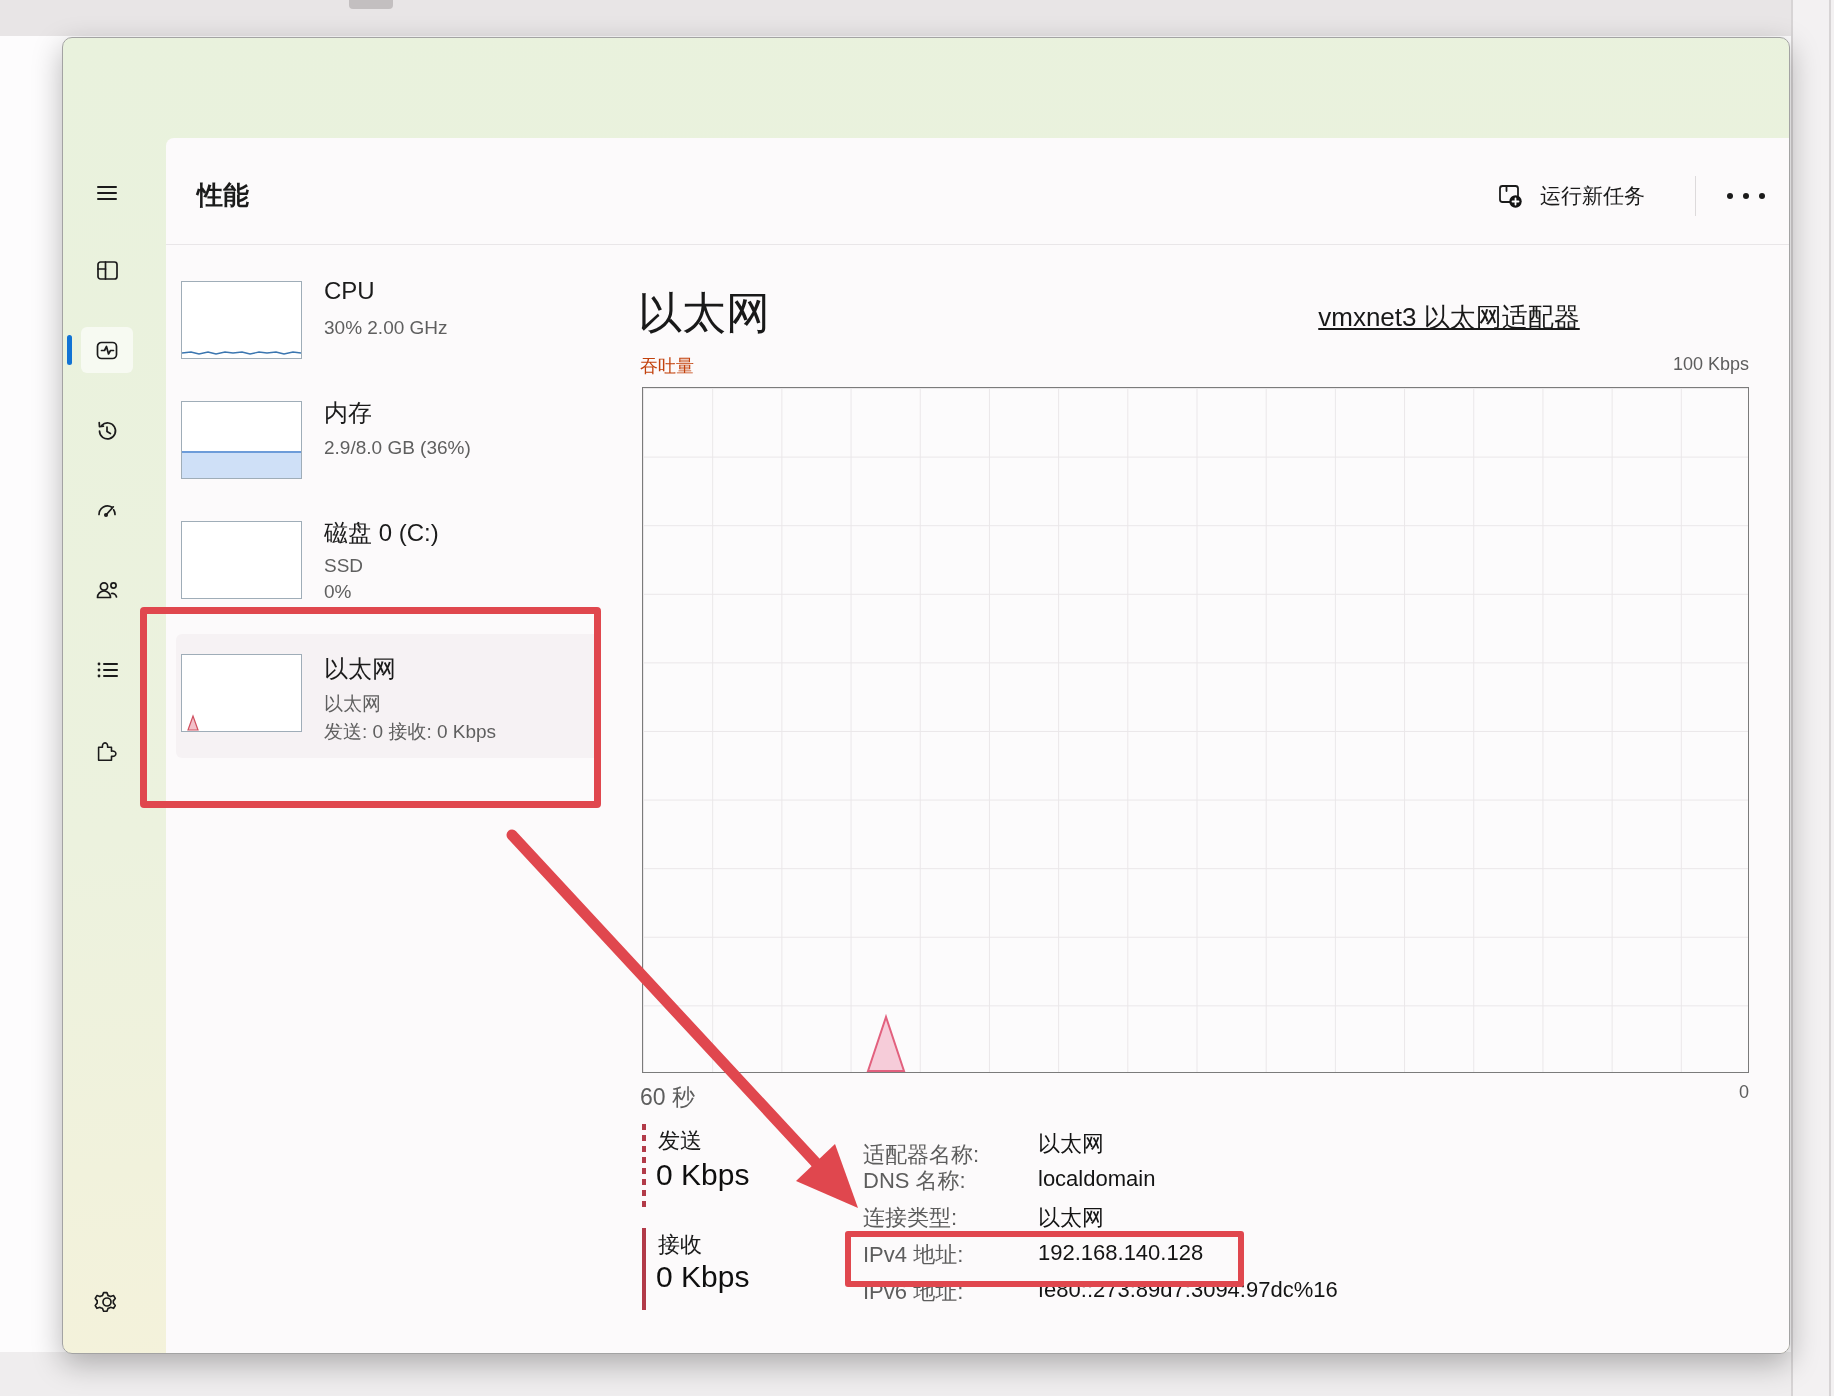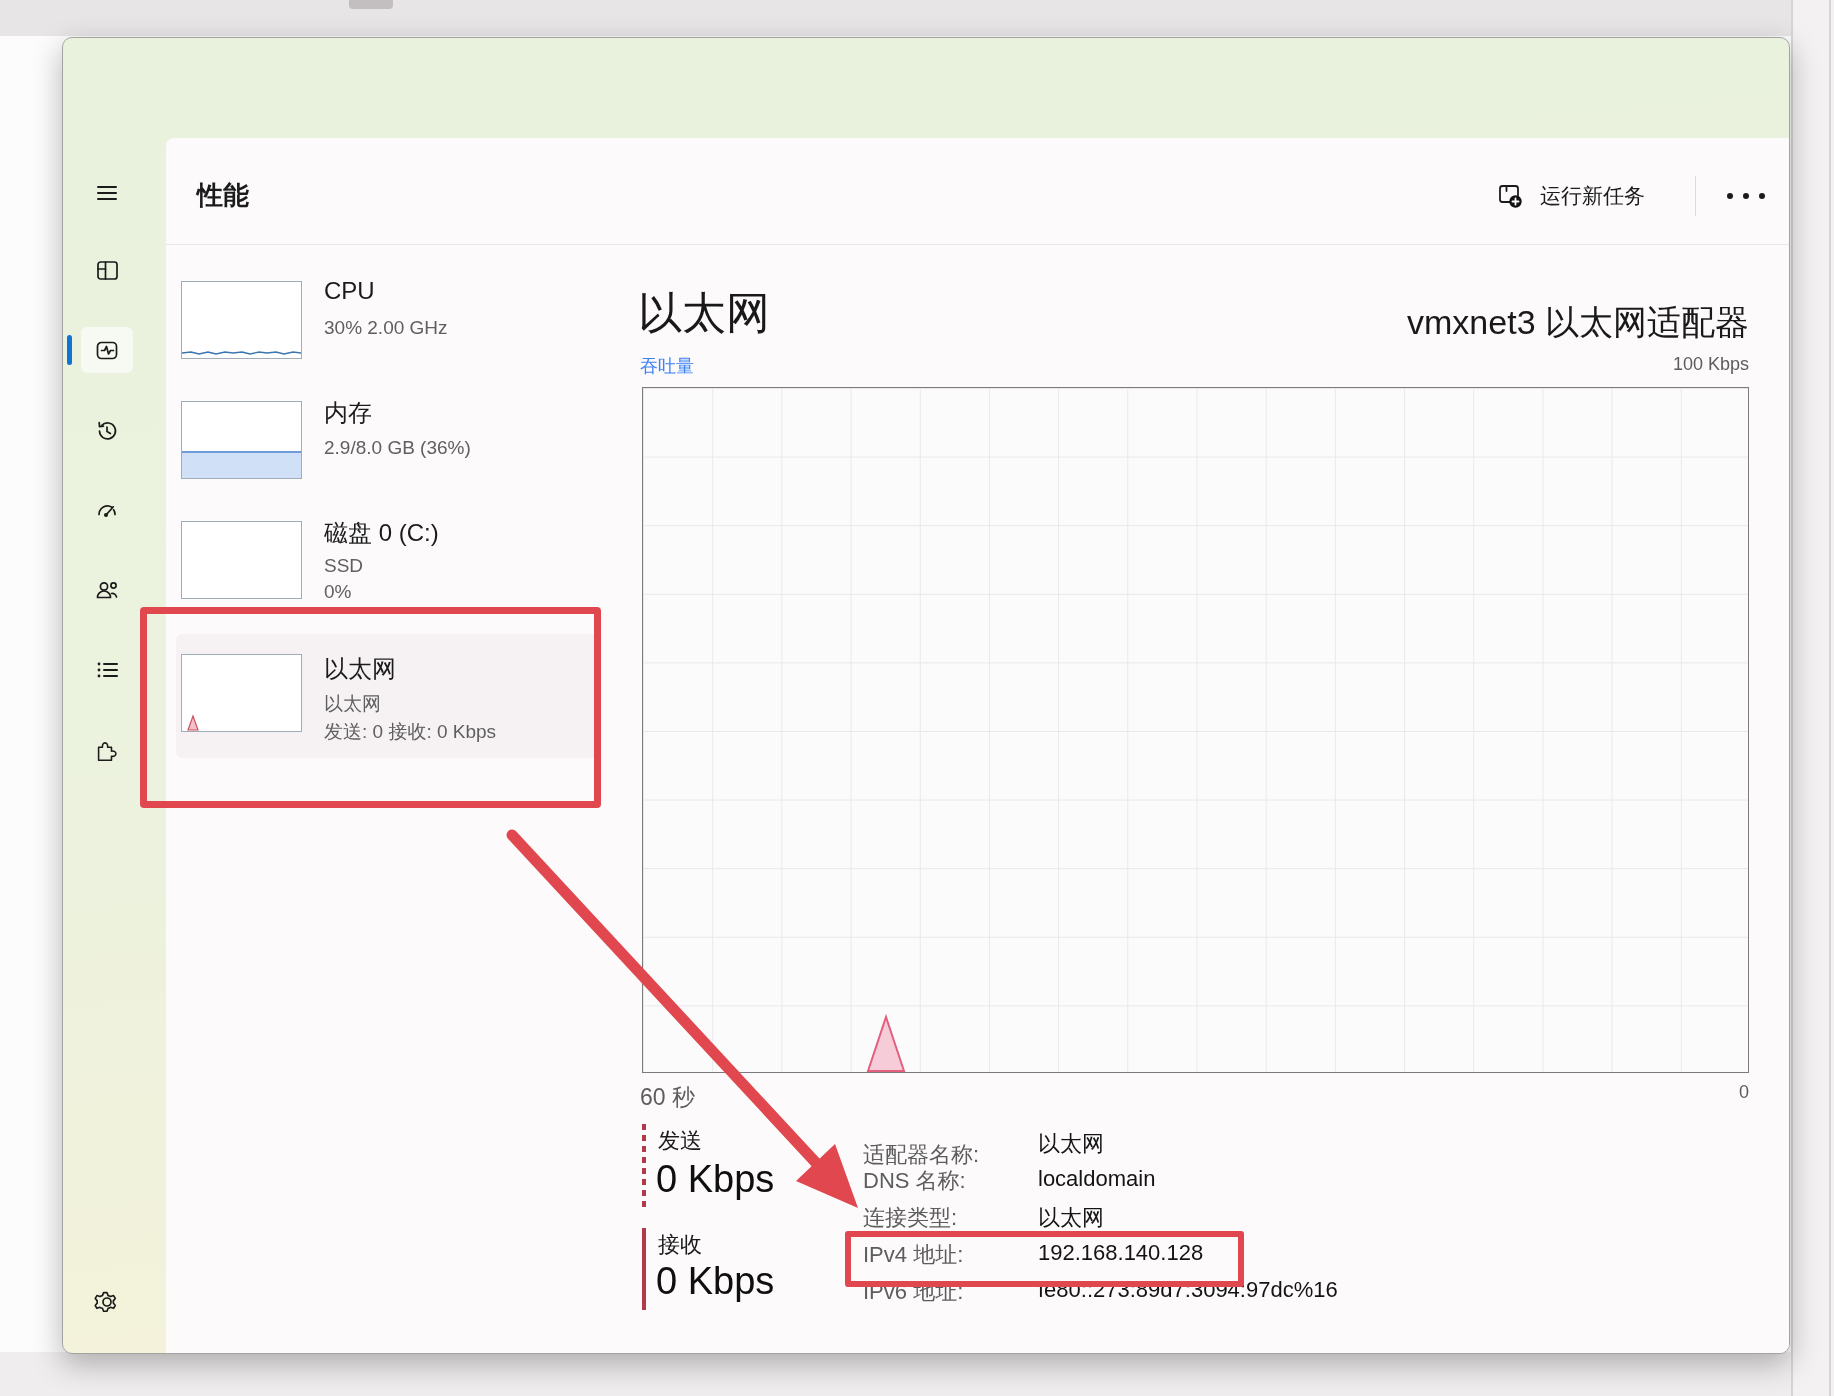--- a/index.html
+++ b/index.html
@@ -38,36 +38,36 @@
   .hdr-divider{position:absolute;left:1529px;top:38px;width:1px;height:40px;background:#dddadb;}
   .moredots{position:absolute;left:1549px;top:40px;width:62px;height:36px;display:flex;align-items:center;justify-content:center;gap:10px;border-radius:6px;}
   .moredots i{width:6px;height:6px;border-radius:50%;background:#1b1b1b;}
   .rowsel{position:absolute;left:10px;top:496px;width:424px;height:124px;background:#f6f2f4;border-radius:6px;}
   .thumb{position:absolute;left:15px;width:121px;height:78px;background:#ffffff;border:1px solid #9fadb8;box-sizing:border-box;}
   .p-title{position:absolute;left:158px;font-size:24px;color:#1b1b1b;white-space:nowrap;}
   .p-sub{position:absolute;left:158px;font-size:19px;color:#5f5f5f;white-space:nowrap;}
   .memfill{position:absolute;left:0;bottom:0;width:100%;height:35%;background:#cfe0f7;border-top:2px solid #6d9cd9;box-sizing:border-box;}
   
   .big-title{position:absolute;left:472px;top:146px;font-size:44px;color:#191919;}
-  .adapter{position:absolute;left:983px;top:162px;width:600px;text-align:right;font-size:34px;color:#191919;}
-  .axis-top-l{position:absolute;left:474px;top:216px;font-size:18px;color:#3b82f6;}
+  .adapter{position:absolute;left:983px;top:162px;width:600px;text-align:center;font-size:26px;color:#191919;text-decoration:underline;}
+  .axis-top-l{position:absolute;left:474px;top:216px;font-size:18px;color:#c2410c;}
   .axis-top-r{position:absolute;left:1283px;top:216px;width:300px;text-align:right;font-size:18px;color:#5d5d5d;}
   .chart{position:absolute;left:476px;top:249px;width:1107px;height:686px;background:#fcfbfc;
          border:1px solid #7b7b7b;box-sizing:border-box;
          background-image:linear-gradient(to right,#eae7e9 1px,transparent 1px),
                           linear-gradient(to bottom,#eae7e9 1px,transparent 1px);
          background-size:69.2px 68.6px;}
   .axis-bot-l{position:absolute;left:474px;top:944px;font-size:23px;color:#5d5d5d;}
   .axis-bot-r{position:absolute;left:1283px;top:944px;width:300px;text-align:right;font-size:18px;color:#5d5d5d;}
   
   .ind{position:absolute;left:476px;width:4px;}
   .ind.send{top:986px;height:84px;background:repeating-linear-gradient(to bottom,#b23a48 0 6px,transparent 6px 11px);}
   .ind.recv{top:1090px;height:82px;background:#b23a48;}
   .st-label{position:absolute;left:492px;font-size:22px;color:#1b1b1b;}
-  .st-value{position:absolute;left:490px;font-size:38px;color:#0f0f0f;}
+  .st-value{position:absolute;left:490px;font-size:30px;color:#0f0f0f;}
   .info-label{position:absolute;left:697px;font-size:22px;color:#5d5d5d;white-space:nowrap;}
   .info-value{position:absolute;left:872px;font-size:22px;color:#141414;white-space:nowrap;}
   
   .anno{position:absolute;pointer-events:none;z-index:60;}
   .anno-box1{left:140px;top:607px;width:447px;height:187px;border:7px solid #e0474e;border-radius:4px;}
   .anno-box2{left:845px;top:1231px;width:387px;height:44px;border:6px solid #e0474e;border-radius:3px;}
   svg.anno-arrow{left:0;top:0;width:1834px;height:1396px;}
 </style>
 </head>
 <body>

